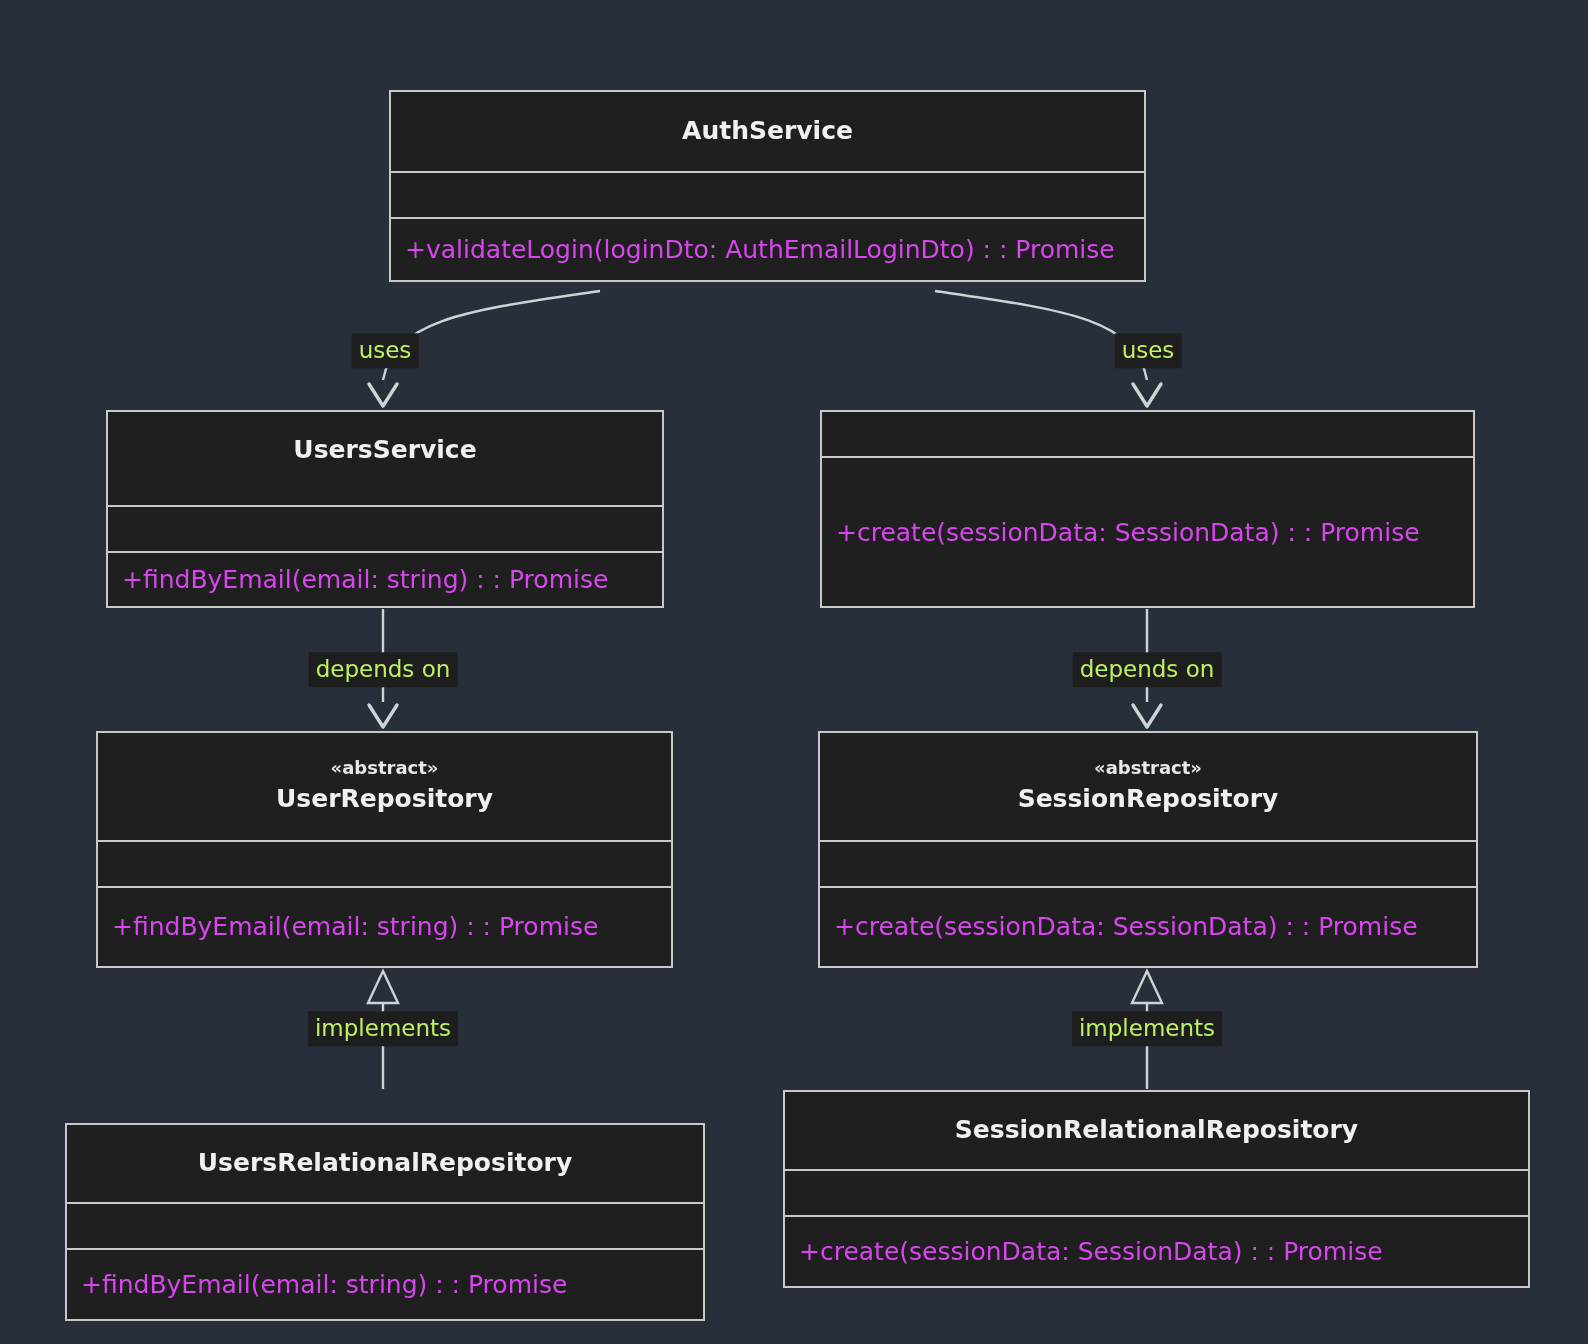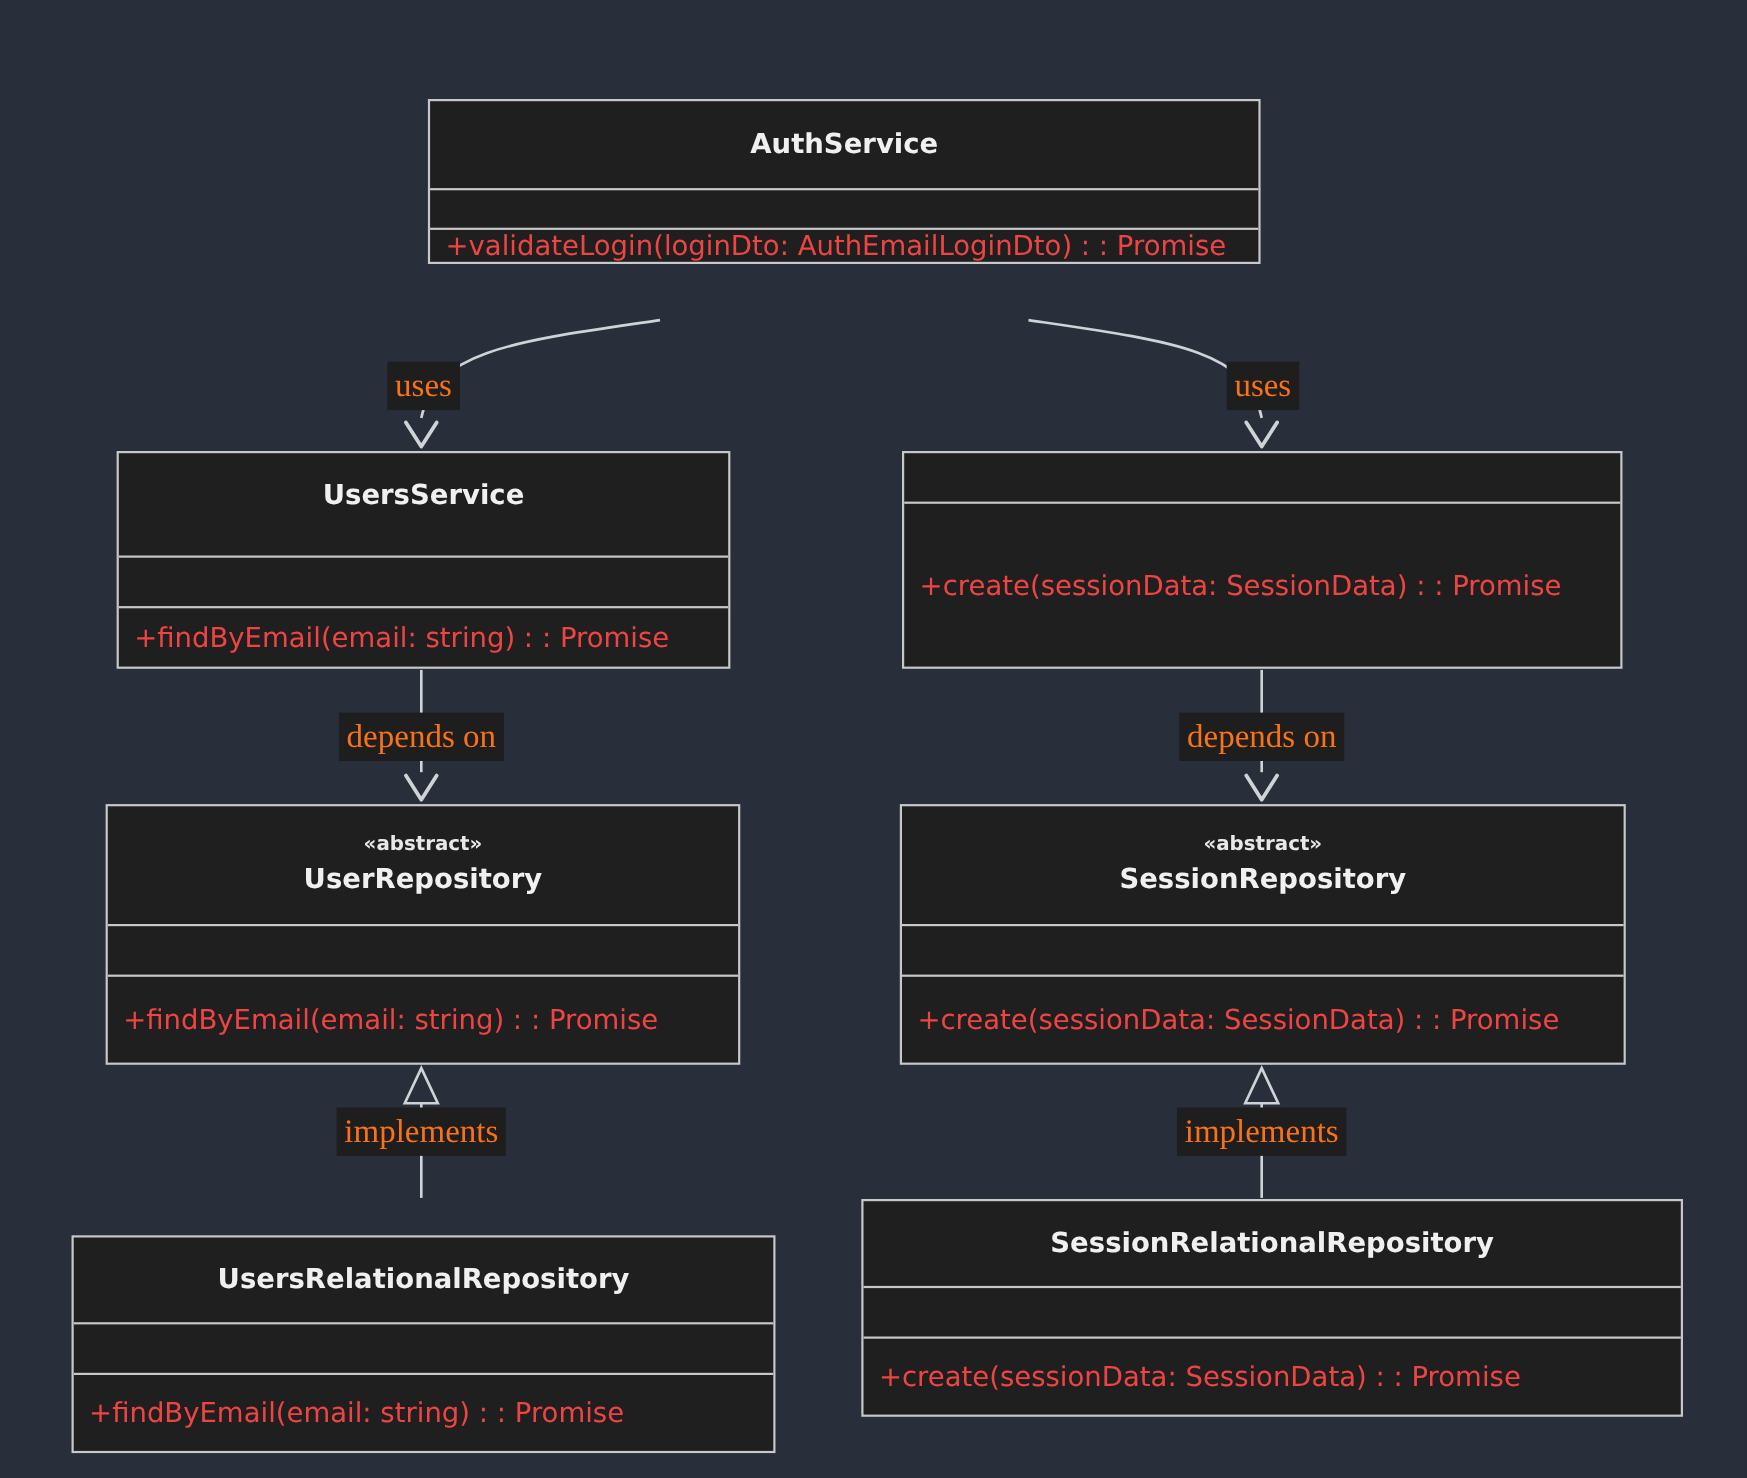--- a/index.html
+++ b/index.html
@@ -53,21 +53,21 @@
     border-bottom: 2px solid #c8c8c8;
   }
   .uml-methods {
     box-sizing: border-box;
     flex: 1 1 auto;
     display: flex;
     align-items: center;
     padding: 0 14px;
   }
   .uml-method {
-    color: #ef4444;
+    color: #d946ef;
     font-size: 25px;
     font-weight: 400;
     white-space: nowrap;
   }
 
   
   #edges {
     position: absolute;
     left: 0;
     top: 0;
@@ -91,27 +91,26 @@
     fill: #282f3b;
     stroke: #cfd3d6;
     stroke-width: 2.4;
     stroke-linejoin: miter;
   }
 
   
   .edge-label {
     position: absolute;
     background: #1e1e1e;
-    color: #f97316;
-    font-size: 30px;
+    color: #bef264;
+    font-size: 23px;
     line-height: 1.28;
     padding: 3px 7px;
     white-space: nowrap;
     transform: translate(-50%, -50%);
-    font-family: Liberation Serif, serif;
   }
 </style>
 </head>
 <body>
 
 <div id="stage">
 
   <svg id="edges" viewBox="0 0 1588 1344" width="1588" height="1344" xmlns="http://www.w3.org/2000/svg">
 
     <g>
@@ -150,21 +149,21 @@
   <div class="edge-label" style="left:1148px; top:351px;">uses</div>
 
   <div class="edge-label" style="left:383px; top:670px;">depends on</div>
 
   <div class="edge-label" style="left:1147px; top:670px;">depends on</div>
 
   <div class="edge-label" style="left:383px; top:1029px;">implements</div>
 
   <div class="edge-label" style="left:1147px; top:1029px;">implements</div>
 
-  <div class="uml-class" style="left:389px; top:90px; width:757px; height:150px;">
+  <div class="uml-class" style="left:389px; top:90px; width:757px; height:192px;">
     <div class="uml-header" style="padding-top:23px; padding-bottom:25px;">
       <span class="uml-name">AuthService</span>
     </div>
     <div class="uml-attrs"></div>
     <div class="uml-methods">
       <span class="uml-method">+validateLogin(loginDto: AuthEmailLoginDto) : : Promise</span>
     </div>
   </div>
 
   <div class="uml-class" style="left:106px; top:410px; width:558px; height:198px;">

